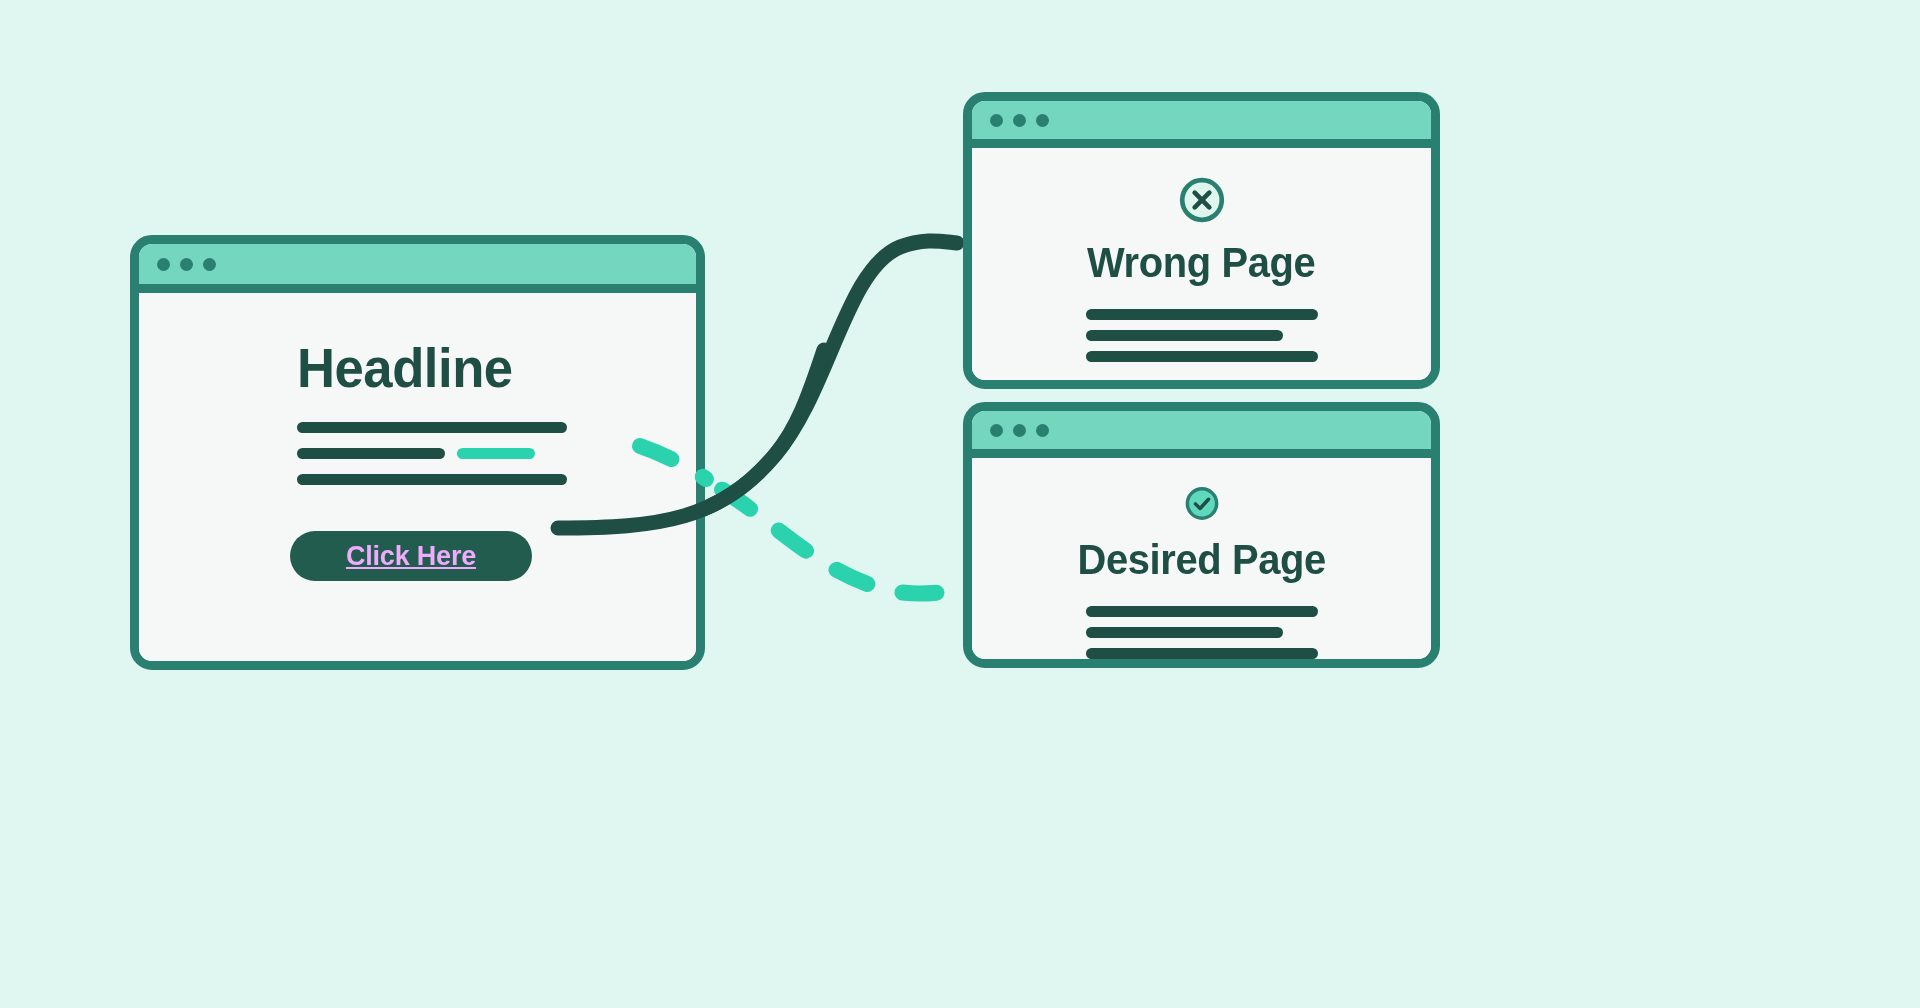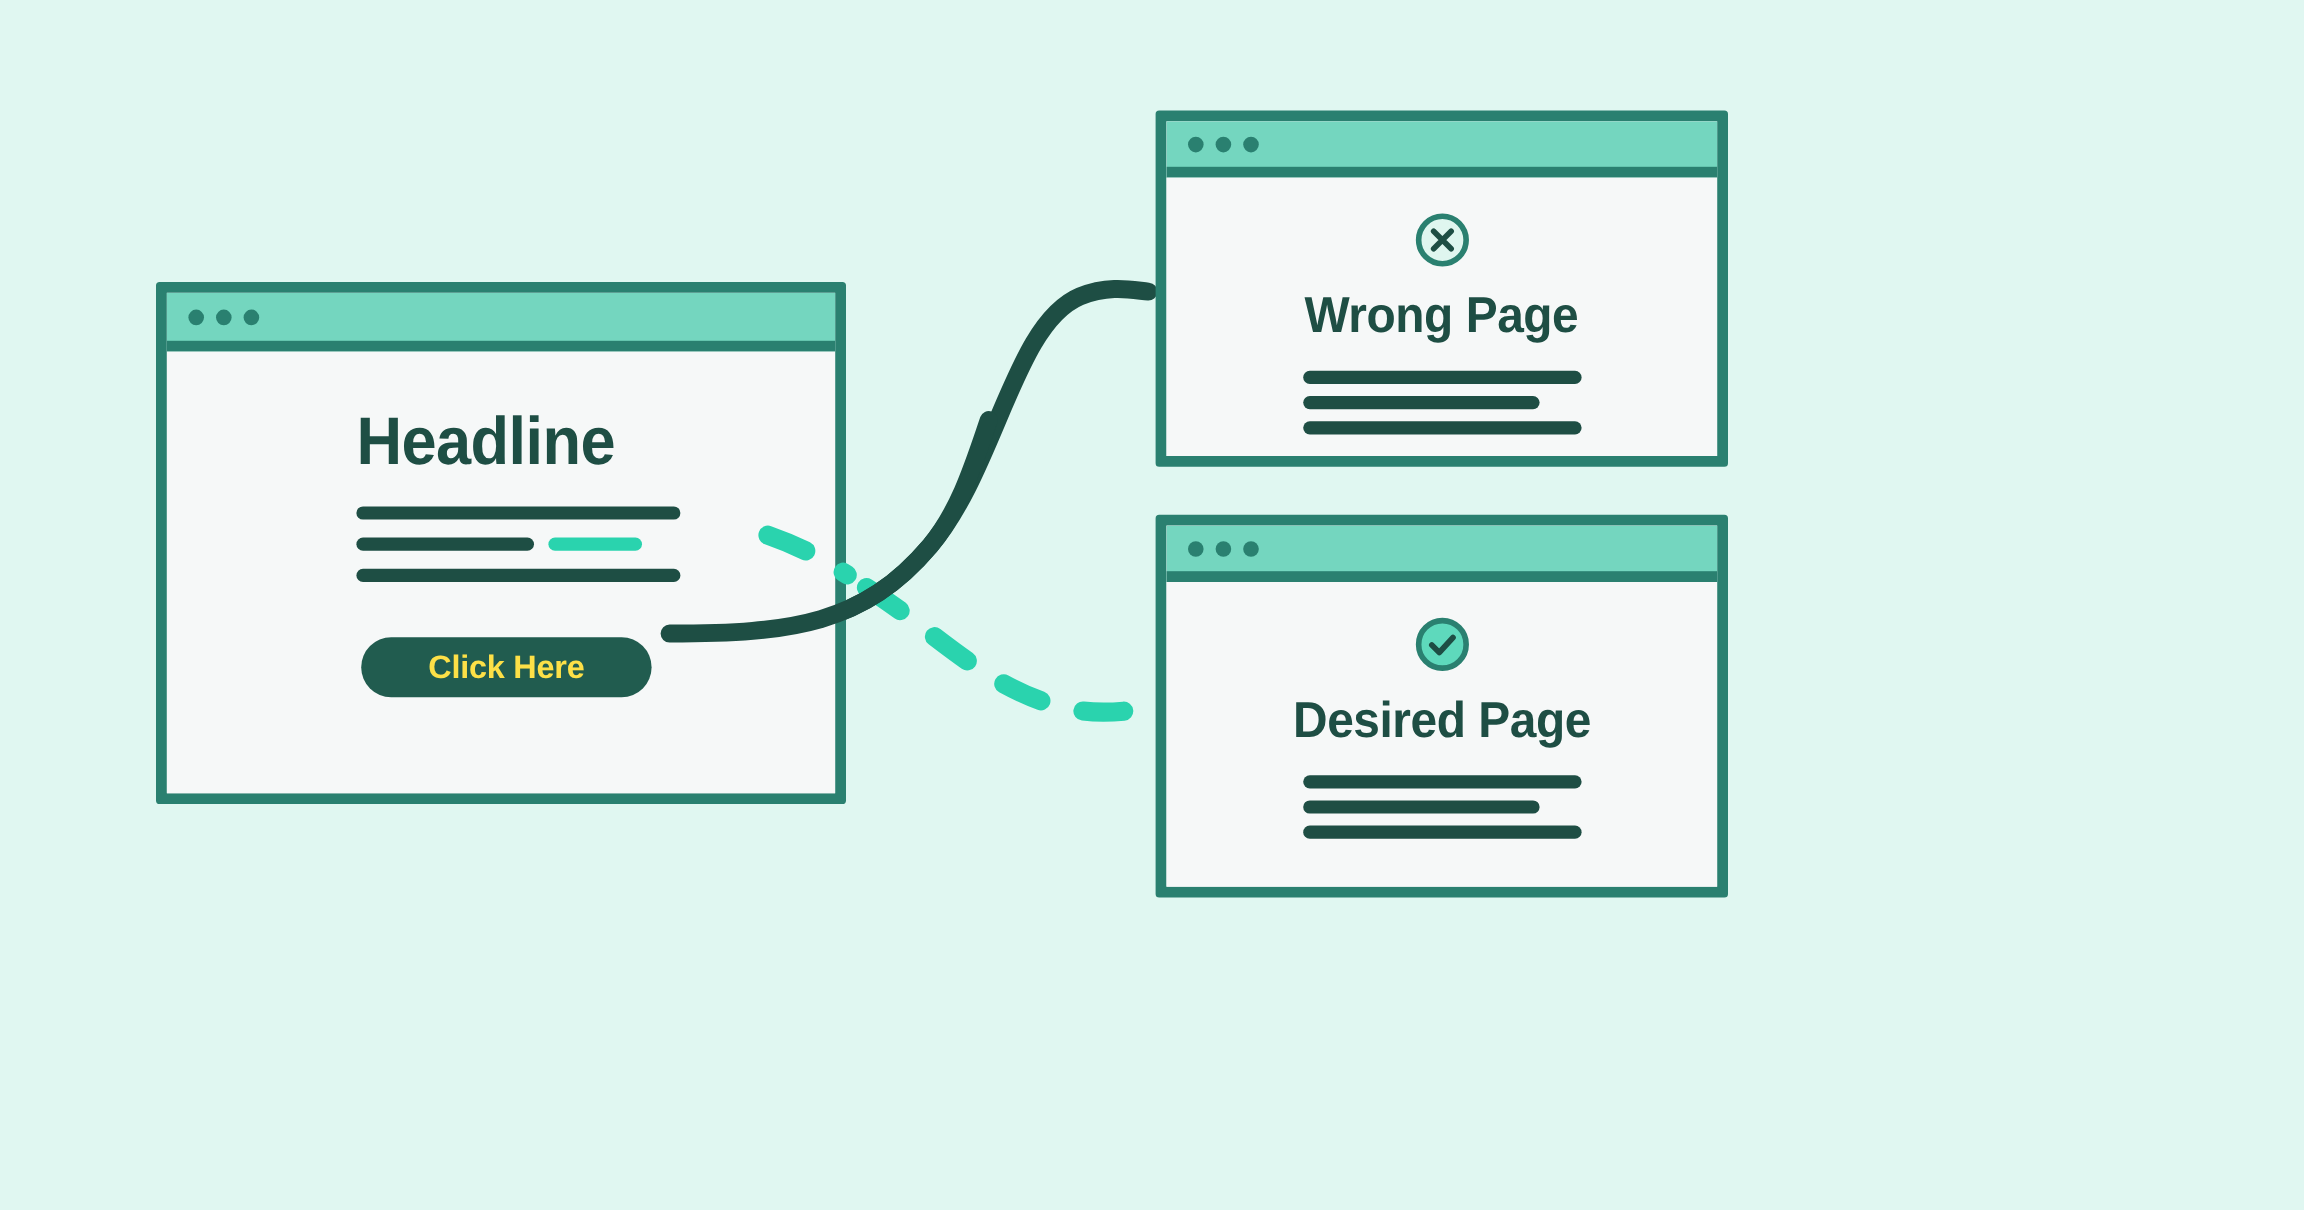--- a/index.html
+++ b/index.html
@@ -17,21 +17,21 @@
     height: 1008px;
     background: #e0f7f1;
   }
 
   
   .window {
     position: absolute;
     box-sizing: border-box;
     background: #f6f8f8;
     border: 9px solid #2a8070;
-    border-radius: 3px;
+    border-radius: 22px;
     overflow: hidden;
   }
   .titlebar {
     position: relative;
     height: 38px;
     background: #74d6bf;
     border-bottom: 9px solid #2a8070;
     display: flex;
     align-items: center;
     padding-left: 18px;
@@ -74,49 +74,50 @@
   .textline {
     position: absolute;
     height: 11px;
     border-radius: 6px;
     background: #1e4e44;
   }
   .textline.accent { background: #2ad3ae; }
 
   .cta-button {
     position: absolute;
-    left: 162px;
+    left: 151px;
     top: 238px;
     width: 242px;
     height: 50px;
     border: none;
     border-radius: 25px;
     background: #215c4f;
-    color: #fde047;
+    color: #f0abfc;
     font-size: 27px;
     font-weight: 700;
     font-family: "Liberation Sans", sans-serif;
     letter-spacing: -0.2px;
     cursor: pointer;
     padding: 0;
     line-height: 50px;
+    text-decoration: underline;
   }
 
   
   #win-wrong {
     left: 963px;
     top: 92px;
     width: 477px;
     height: 297px;
   }
   #win-desired {
     left: 963px;
-    top: 429px;
+    top: 402px;
     width: 477px;
-    height: 319px;
+    height: 266px;
   }
   .result-inner {
     position: relative;
     width: 100%;
     height: 100%;
     display: flex;
     flex-direction: column;
     align-items: center;
   }
   .status-icon {

